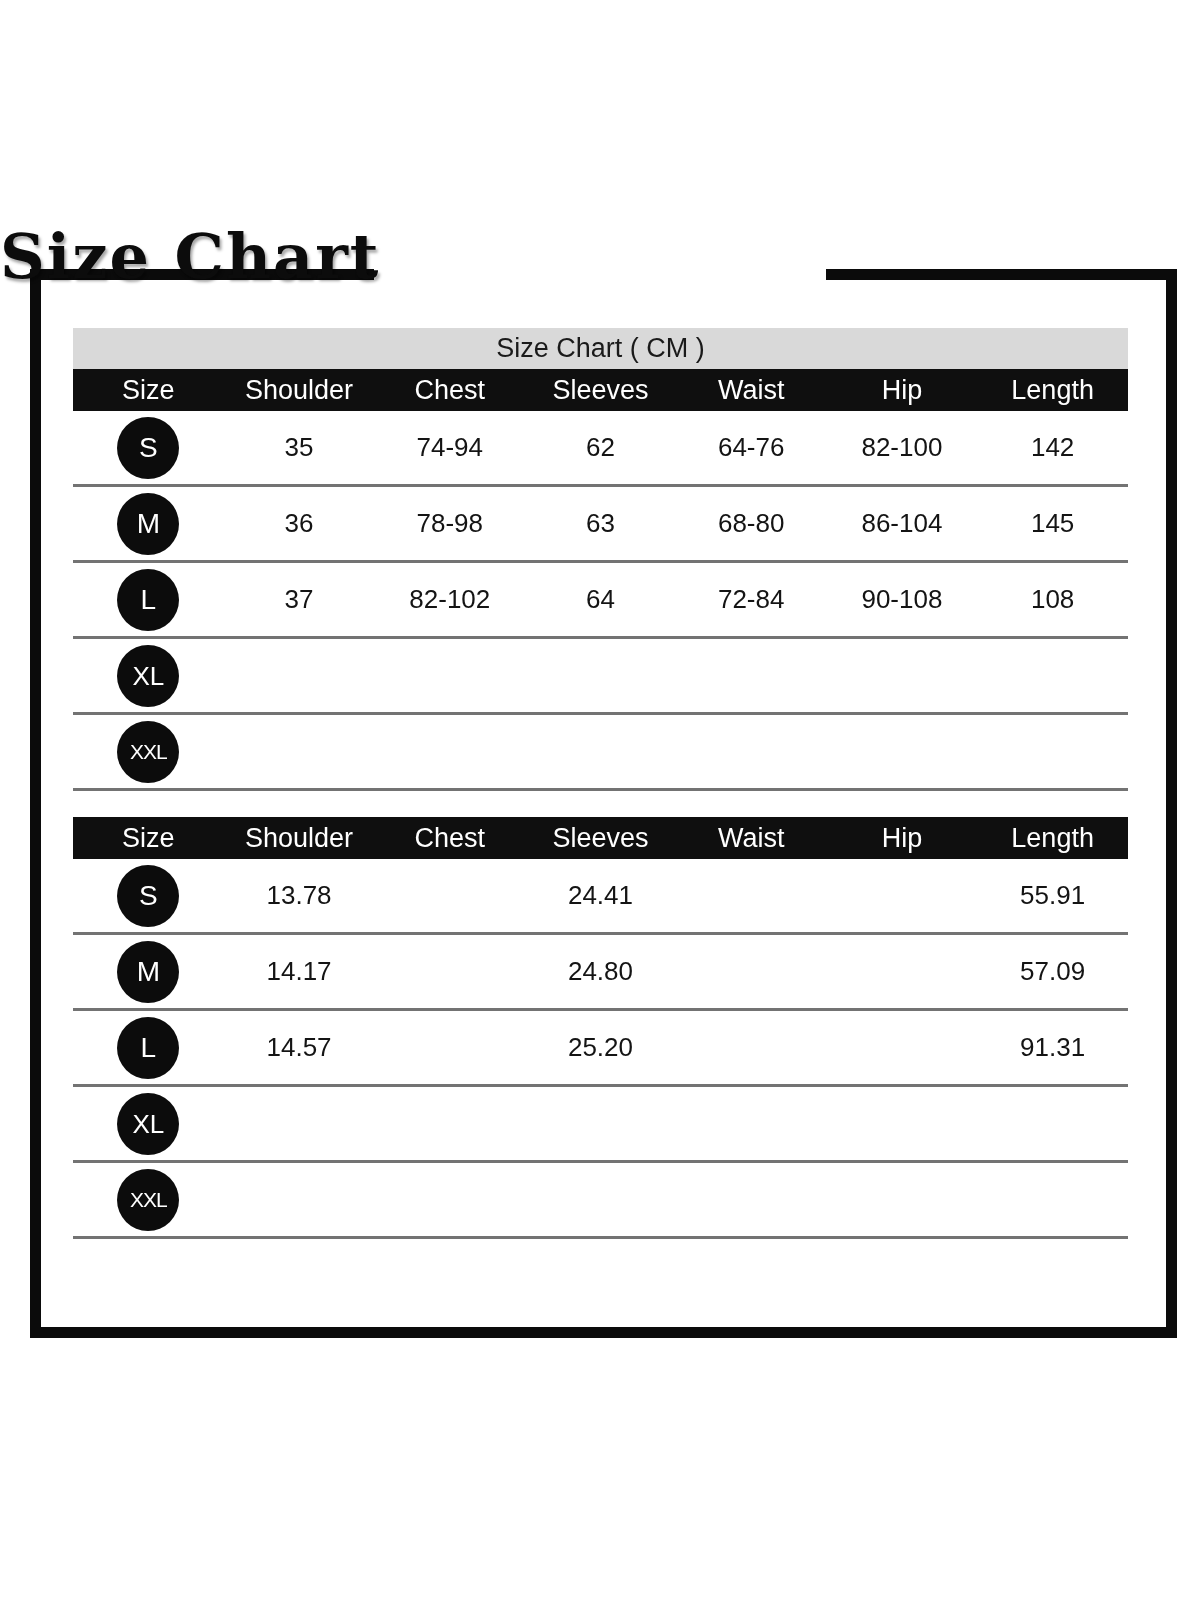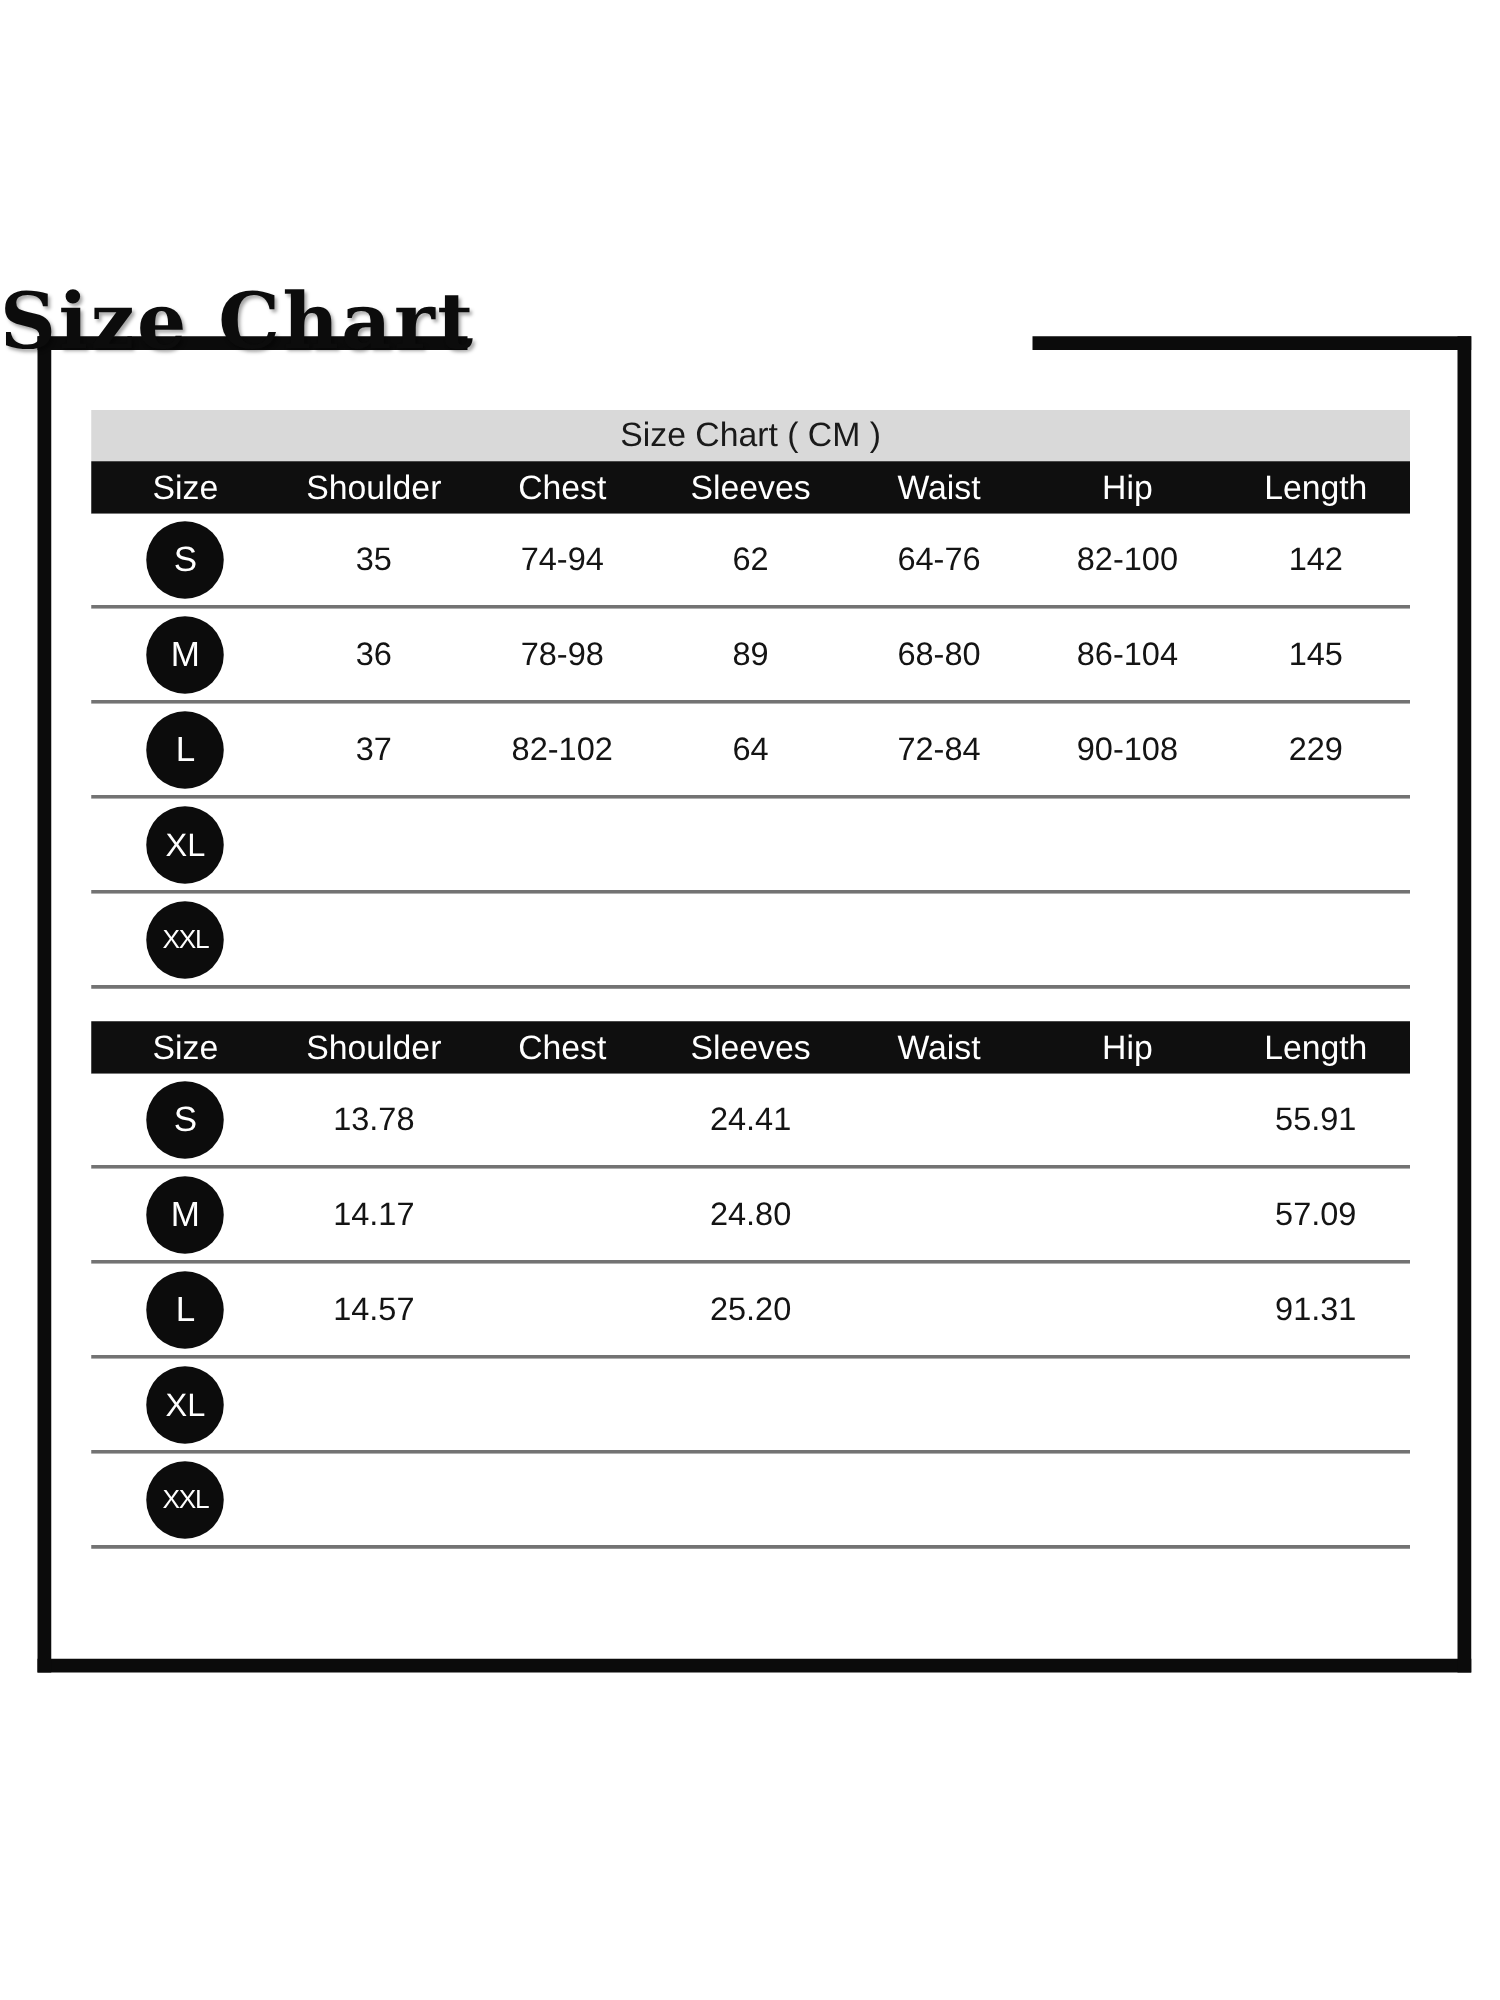--- a/index.html
+++ b/index.html
@@ -138,36 +138,36 @@
     <div>82-100</div>
     <div>142</div>
   </div>
 
   <div class="trow">
     <div>
         <span class="badge">M</span>
       </div>
     <div>36</div>
     <div>78-98</div>
-    <div>89</div>
+    <div>63</div>
     <div>68-80</div>
     <div>86-104</div>
     <div>145</div>
   </div>
 
   <div class="trow">
     <div>
         <span class="badge">L</span>
       </div>
     <div>37</div>
     <div>82-102</div>
     <div>64</div>
     <div>72-84</div>
     <div>90-108</div>
-    <div>229</div>
+    <div>108</div>
   </div>
 
   <div class="trow">
     <div>
         <span class="badge xl">XL</span>
       </div>
     <div></div>
     <div></div>
     <div></div>
     <div></div>

